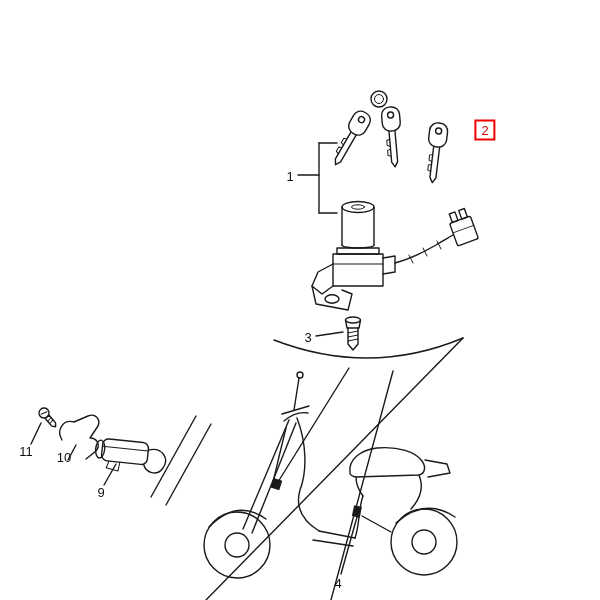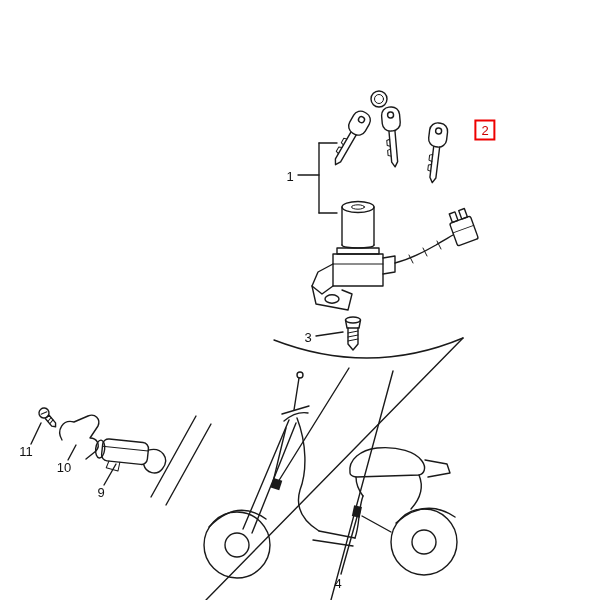--- a/index.html
+++ b/index.html
@@ -148,16 +148,16 @@
       <path class="ln" d="M425,460 L447,464 L450,473 L428,477"></path>
       <path class="ln" d="M362,516 L391,532"></path>
     </g>
   </svg>
 
   <div class="callout" style="left:290px;top:176px">1</div>
   <div class="callout callout-box" style="left:485px;top:130px">2</div>
   <div class="callout" style="left:308px;top:337px">3</div>
   <div class="callout" style="left:338px;top:583px">4</div>
   <div class="callout" style="left:101px;top:492px">9</div>
-  <div class="callout" style="left:64px;top:467px">10</div>
+  <div class="callout" style="left:64px;top:457px">10</div>
   <div class="callout" style="left:26px;top:451px">11</div>
 
 </div>
 
 </body></html>

